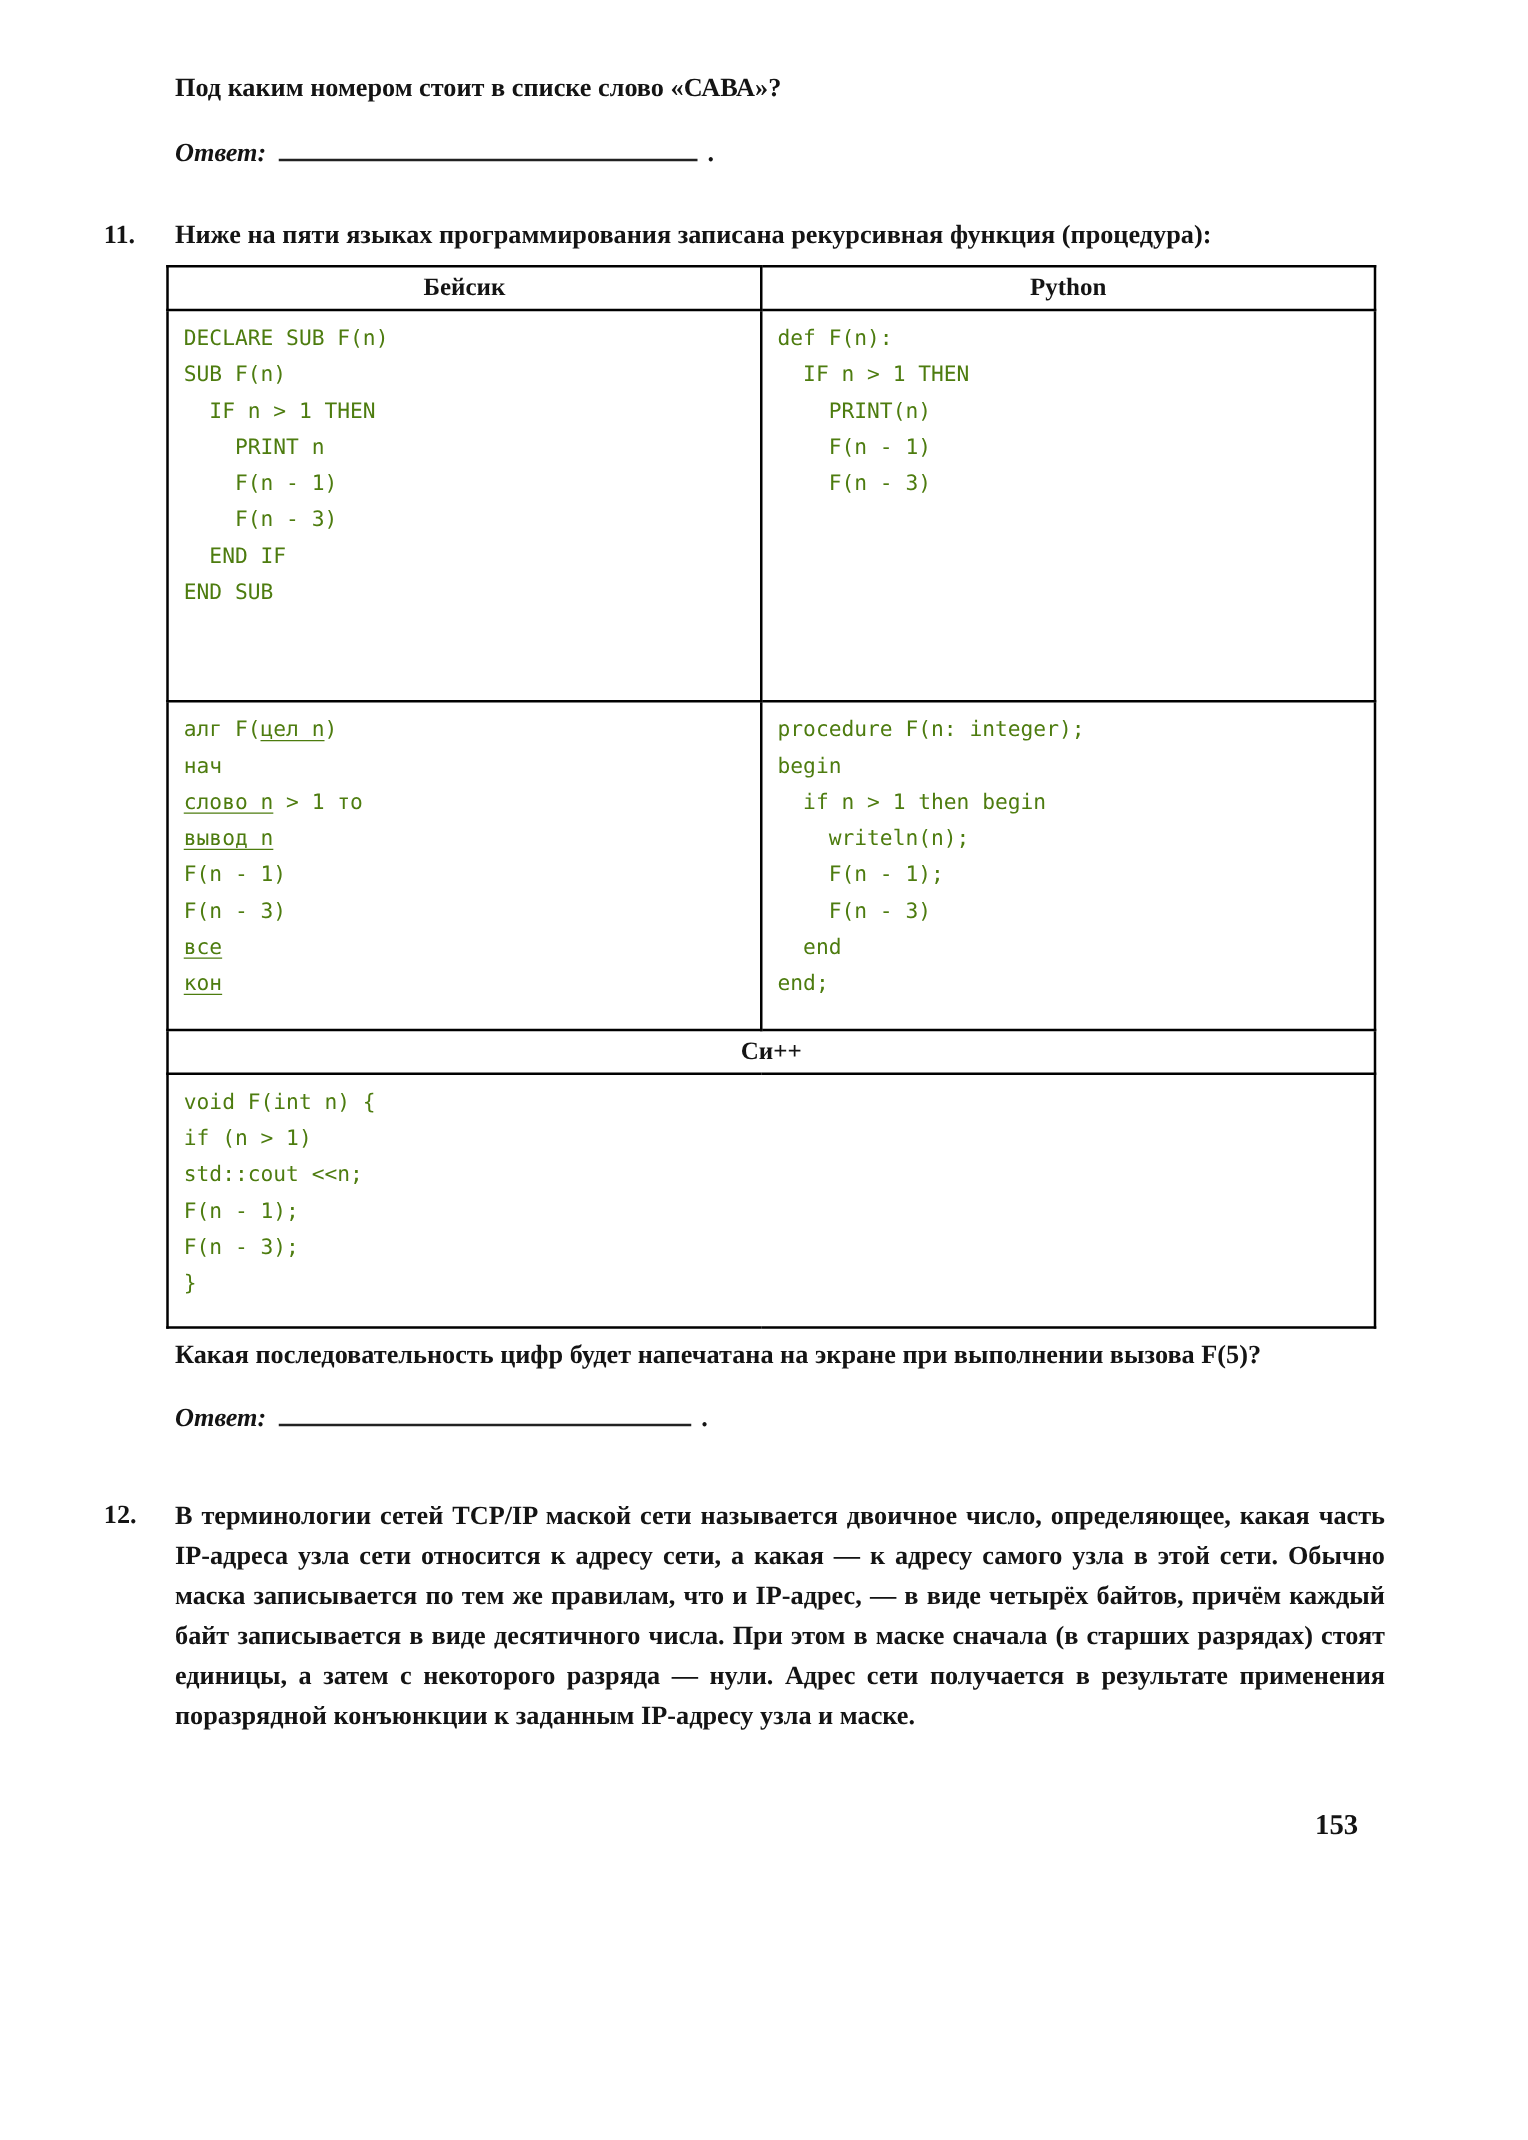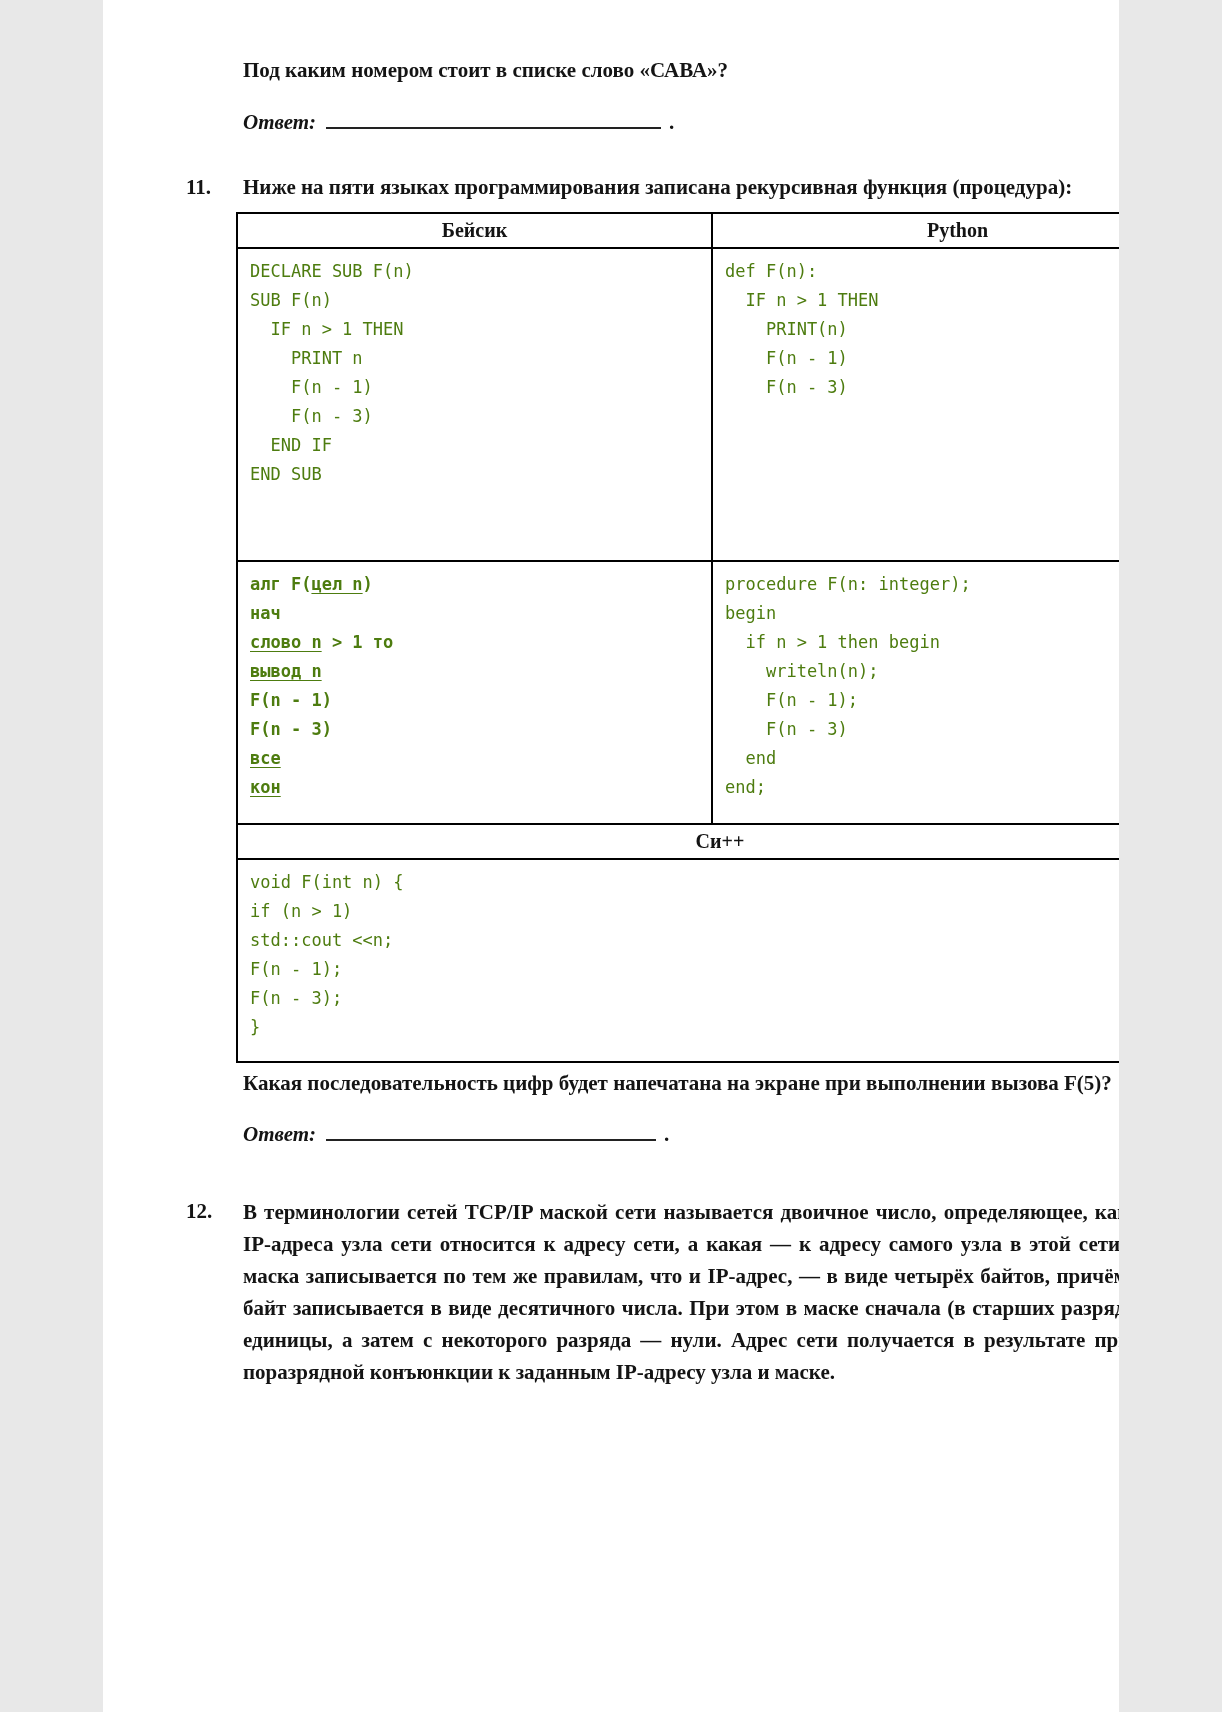--- a/index.html
+++ b/index.html
@@ -1,18 +1,18 @@
 <!DOCTYPE html>
 <html><head>
 <meta charset="utf-8">
 <style>
   html, body { margin:0; padding:0; background:#e8e8e8; }
   .page {
     position:relative;
-    width:1016px; height:1712px;
+    width:1222px; height:1712px;
     margin:0 auto;
     background:#ffffff;
     font-family:"Liberation Serif", serif;
     color:#141414;
     overflow:hidden;
   }
   .serif {
     position:absolute;
     font-family:"Liberation Serif", serif;
     font-weight:bold;
@@ -105,21 +105,21 @@
     F(n - 3)
   END IF
 END SUB</td>
         <td class="code pre">def F(n):
   IF n &gt; 1 THEN
     PRINT(n)
     F(n - 1)
     F(n - 3)</td>
       </tr>
       <tr>
-        <td class="code" style="height:245px;font-weight:bold;">
+        <td class="code" style="height:245px;">
             <div><span>алг F(</span><span class="u">цел n</span><span>)</span></div>
             <div><span>нач</span></div>
             <div><span>  </span><span class="u">слово n</span><span> &gt; 1 то</span></div>
             <div><span>    </span><span class="u">вывод n</span></div>
             <div><span>    F(n - 1)</span></div>
             <div><span>    F(n - 3)</span></div>
             <div><span>  </span><span class="u">все</span></div>
             <div><span class="u">кон</span></div>
           </td>
         <td class="code pre">procedure F(n: integer);

